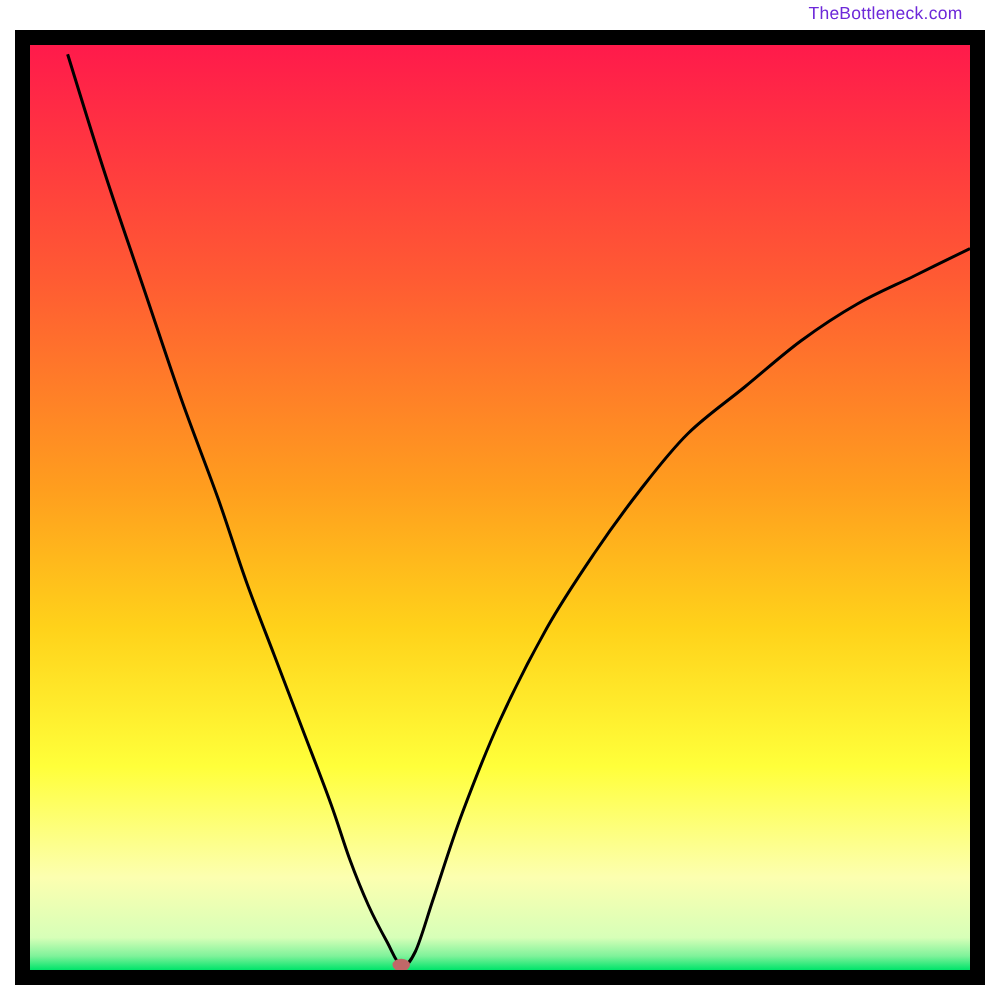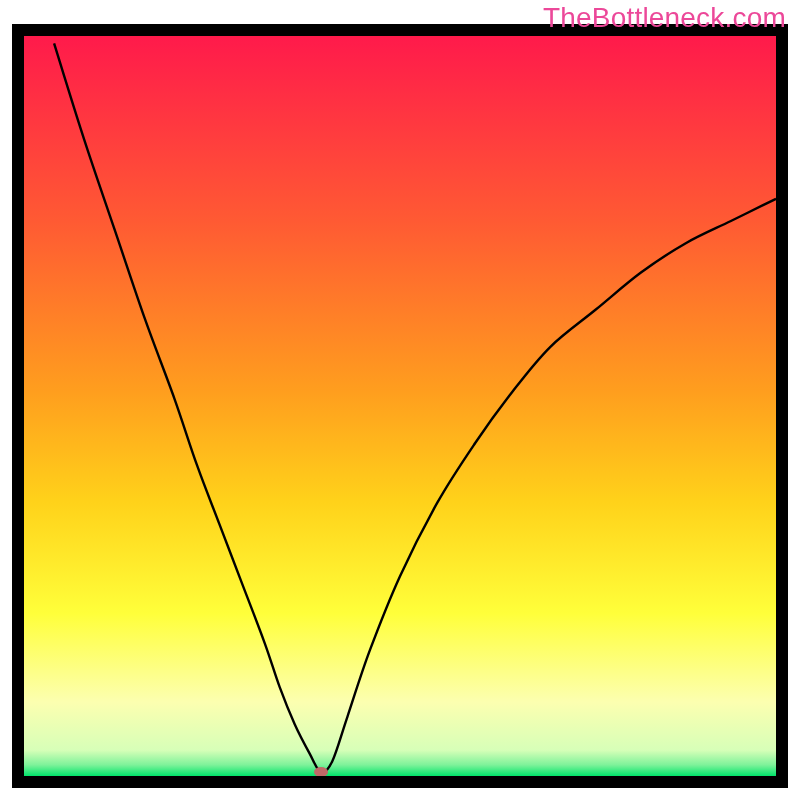--- a/index.html
+++ b/index.html
@@ -7,23 +7,23 @@
     padding: 0;
     width: 800px;
     height: 800px;
     background: #ffffff;
     font-family: Arial, Helvetica, sans-serif;
     overflow: hidden;
   }
   .watermark {
     position: absolute;
     top: 2px;
-    right: 14px;
-    color: #ec4899;
-    font-size: 28px;
+    right: 30px;
+    color: #6d28d9;
+    font-size: 14px;
     letter-spacing: 0.2px;
     z-index: 10;
   }
   .frame {
     position: absolute;
     top: 24px;
     left: 12px;
     width: 776px;
     height: 764px;
     background: #000000;

